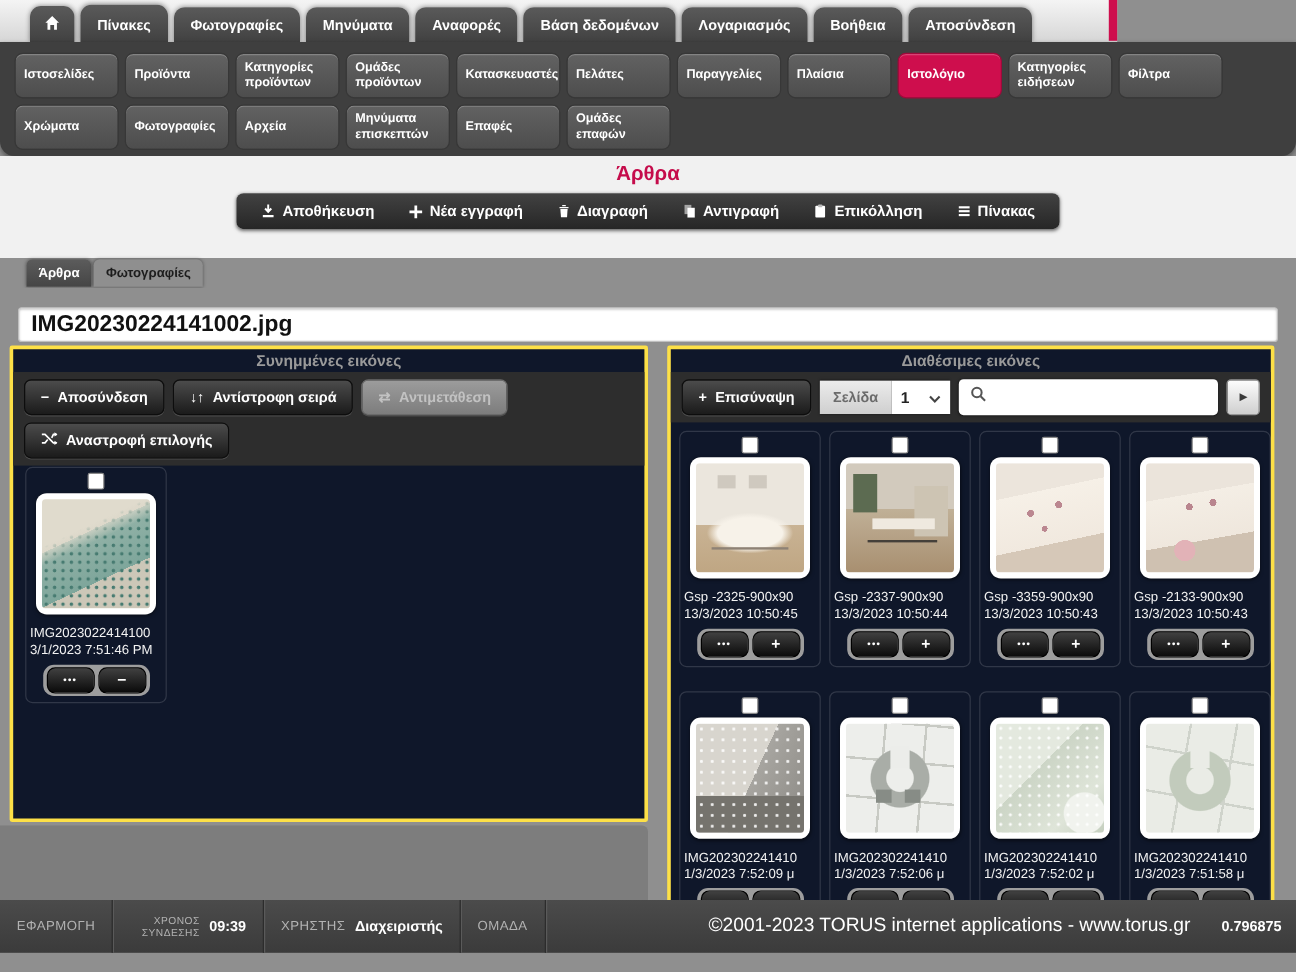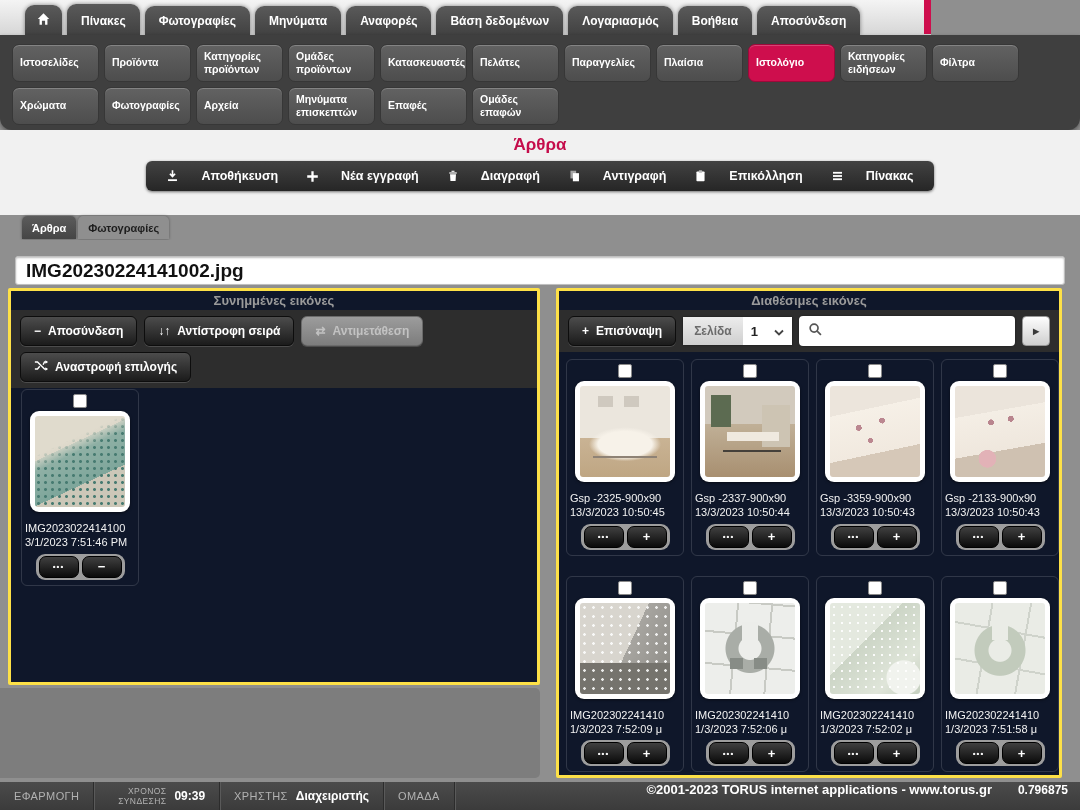--- a/index.html
+++ b/index.html
@@ -16,21 +16,21 @@
   
   .modules{position:absolute;top:35px;left:0;width:1080px;height:95px;background:#3f3f3f;border-radius:0 0 12px 12px;padding:9px 12px;box-shadow:0 2px 4px rgba(0,0,0,.4)}
   .mrow{display:flex;gap:5px;margin-bottom:5px}
   .mbtn{width:87px;height:38px;text-align:left;padding:4px 7px;font-size:10.5px;font-weight:bold;color:#fff;background:linear-gradient(#626262,#4d4d4d);border:1px solid #373737;border-radius:7px;box-shadow:inset 0 1px 0 rgba(255,255,255,.22);line-height:1.25;overflow:hidden;font-family:"Liberation Sans",sans-serif;cursor:pointer}
   .mbtn.active{background:#ce0e4d;border-color:#9c0a3a}
 
   
   .pagehead{position:absolute;top:130px;left:0;width:1080px;height:85px;background:#f1f1f1;text-align:center}
   .pagehead h1{font-size:17px;color:#c50c4b;font-weight:bold;margin:5px 0 6px}
   .toolbar{display:inline-flex;background:linear-gradient(#424242,#262626);border-radius:6px;padding:3px 8px;gap:4px;box-shadow:0 1px 3px rgba(0,0,0,.55)}
-  .tbtn{display:flex;align-items:center;gap:22px;color:#fff;font-weight:bold;font-size:12.5px;padding:5px 12px;background:none;border:none;font-family:"Liberation Sans",sans-serif;cursor:pointer}
+  .tbtn{display:flex;align-items:center;gap:5px;color:#fff;font-weight:bold;font-size:12.5px;padding:5px 12px;background:none;border:none;font-family:"Liberation Sans",sans-serif;cursor:pointer}
   .tbtn svg{display:block}
 
   
   .subtabs{position:absolute;top:216px;left:22px;display:flex;gap:2px}
   .stab{font-size:11px;font-weight:bold;padding:6px 10px 5px;border-radius:5px 5px 0 0;background:linear-gradient(#5c5c5c,#454545);color:#fff;box-shadow:0 0 3px rgba(0,0,0,.4);cursor:pointer}
   .stab.active{background:#8f8f8f;color:#1d1d1d}
 
   
   .content{position:absolute;top:240px;left:0;width:1080px;height:540px;background:#8f8f8f}
   .filename{position:absolute;top:16px;left:15px;width:1050px;height:29px;border:1px solid #bfbfbf;border-radius:3px;padding:0 10px;font-size:19px;font-weight:bold;color:#111;font-family:"Liberation Sans",sans-serif;box-shadow:inset 0 1px 2px rgba(0,0,0,.25)}
@@ -111,27 +111,27 @@
     radial-gradient(rgba(255,255,255,.9) 1px,rgba(0,0,0,0) 1.5px) 0 0/8px 8px,
     radial-gradient(circle at 82% 82%,#f1f3ee 0 16%,rgba(0,0,0,0) 17%),
     linear-gradient(135deg,#e4e9df 0%,#e4e9df 40%,#ccd5c6 40%,#dfe5d9 75%,#c5cfbf 100%)}
   .thumb[data-thumb="green-neck-pillow-tiles"]{background:
     linear-gradient(#eaece6,#eaece6) 50% 26%/16px 18px no-repeat,
     radial-gradient(circle at 50% 52%,rgba(0,0,0,0) 0 11px,#c2cbbc 12px 25px,rgba(0,0,0,0) 26px),
     repeating-linear-gradient(10deg,rgba(0,0,0,0) 0 34px,#cfd3cb 34px 36px),
     repeating-linear-gradient(100deg,rgba(0,0,0,0) 0 36px,#cfd3cb 36px 38px),#eaece6}
 
   
-  .footer{position:absolute;bottom:0;left:0;width:1080px;height:28px;background:linear-gradient(#4b4b4b,#3b3b3b);display:flex;align-items:flex-start;color:#b2b2b2;font-size:11px}
+  .footer{position:absolute;bottom:16px;left:0;width:1080px;height:44px;background:linear-gradient(#4b4b4b,#3b3b3b);display:flex;align-items:center;color:#b2b2b2;font-size:11px}
   .fcell{padding:0 14px;height:100%;display:flex;align-items:center;gap:8px;border-right:1px solid #2c2c2c;box-shadow:1px 0 0 #5a5a5a}
   .flabel{color:#b2b2b2;letter-spacing:.4px}
   .flabel.small{font-size:8.5px;line-height:1.2;width:58px;text-align:right}
   .fval{color:#fff;font-weight:bold;font-size:12px}
   .fright{margin-left:auto;display:flex;align-items:center}
-  .fcopy{color:#fff;font-weight:bold;font-size:13px}
+  .fcopy{color:#fff;font-weight:normal;font-size:16px}
   .fver{color:#fff;font-weight:bold;font-size:12px;margin:0 12px 0 26px}
 </style>
 </head>
 <body>
 
 <header class="topbar">
   <div class="tab home">
     <span><svg width="15" height="14" viewBox="0 0 16 16">
           <path d="M8 1.5 14.5 8h-2v6.5H9.8V10H6.2v4.5H3.5V8h-2Z" fill="#fff"></path>
         </svg></span>

